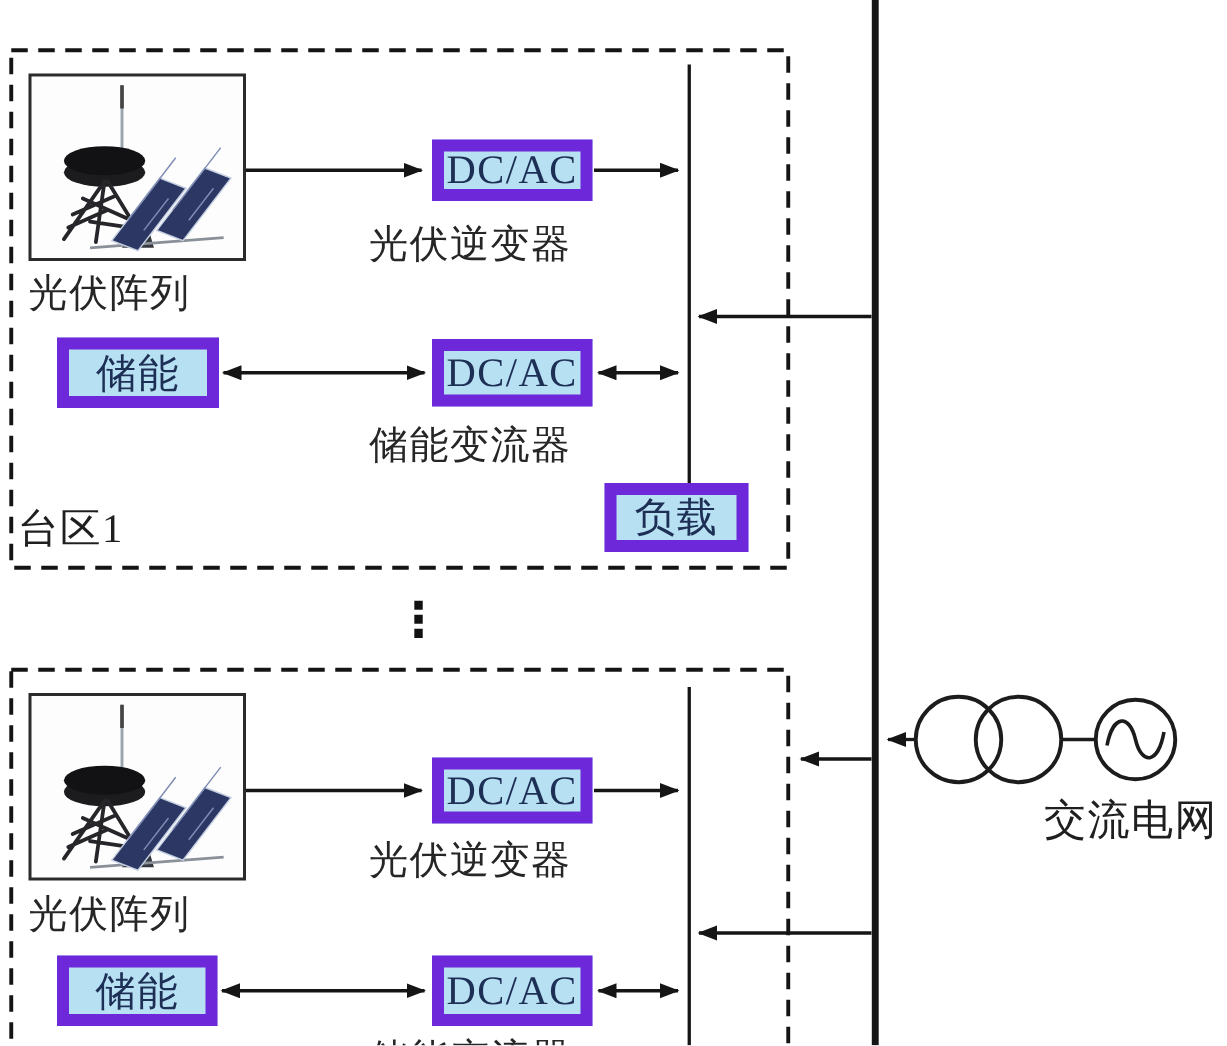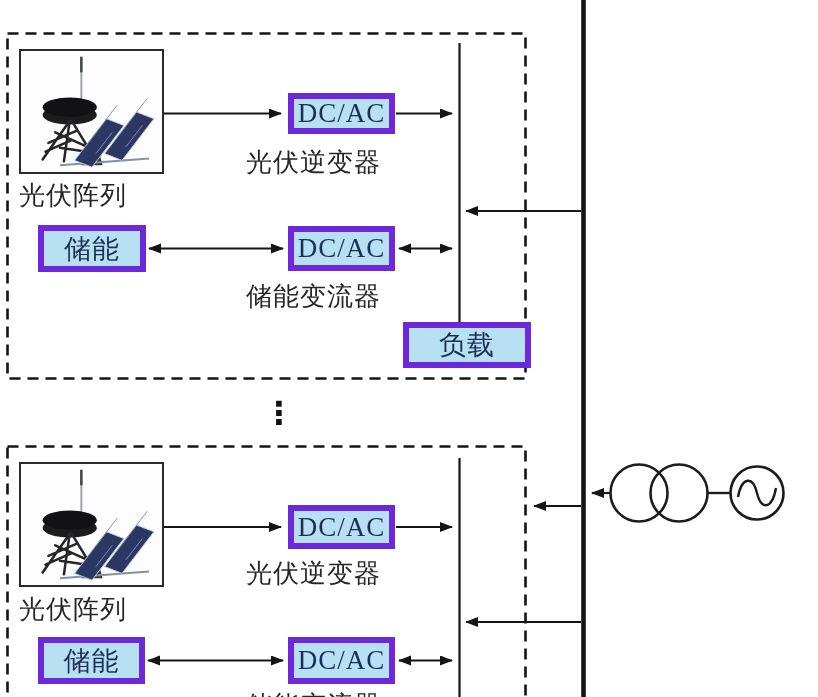--- a/index.html
+++ b/index.html
@@ -7,21 +7,21 @@
     position:relative;
     width:818px;height:697px;
     overflow:hidden;
     background:#ffffff;
     font-family:"Liberation Serif","DejaVu Serif",serif;
   }
   #wires{position:absolute;left:0;top:0;z-index:1;}
   .bluebox{
     position:absolute;z-index:2;
     background:#b7e0f3;
-    border:6px solid #6d28d9;
+    border:8px solid #6d28d9;
     display:flex;align-items:center;justify-content:center;
     color:#1d2f55;
     font-size:27px;
     box-sizing:border-box;
     letter-spacing:1px;
   }
   .caption{
     position:absolute;z-index:2;
     color:#262626;
     font-size:26px;
@@ -136,33 +136,35 @@
   </div>
   <div class="caption" style="left:19px;top:178px;width:145px;">光伏阵列</div>
 
   <div class="bluebox" style="left:288px;top:93px;width:107px;height:41px;">DC/AC</div>
   <div class="caption" style="left:246px;top:145px;width:190px;">光伏逆变器</div>
 
   <div class="bluebox" style="left:38px;top:225px;width:108px;height:47px;">储能</div>
   <div class="bluebox" style="left:288px;top:226px;width:107px;height:45px;">DC/AC</div>
   <div class="caption" style="left:246px;top:279px;width:190px;">储能变流器</div>
 
-  <div class="bluebox" style="left:403px;top:322px;width:128px;height:46px;">负载</div>
+  <div class="bluebox" style="left:403px;top:322px;width:96px;height:46px;">负载</div>
 
+  <div class="area-name" style="left:12px;top:334px;">台区1</div>
 
   <div class="ellipsis">⋮</div>
 
   <div class="photo" style="left:19px;top:462px;">
     <svg width="141" height="121" viewBox="0 0 145 125">
       <use href="#pvscene"></use>
     </svg>
   </div>
   <div class="caption" style="left:19px;top:592px;width:145px;">光伏阵列</div>
 
   <div class="bluebox" style="left:288px;top:505px;width:107px;height:44px;">DC/AC</div>
   <div class="caption" style="left:246px;top:556px;width:190px;">光伏逆变器</div>
 
   <div class="bluebox" style="left:38px;top:637px;width:107px;height:47px;">储能</div>
   <div class="bluebox" style="left:288px;top:637px;width:107px;height:47px;">DC/AC</div>
   <div class="caption" style="left:246px;top:688px;width:190px;">储能变流器</div>
 
+  <div class="grid-label">交流电网</div>
 
 </div>
 
 </body></html>

